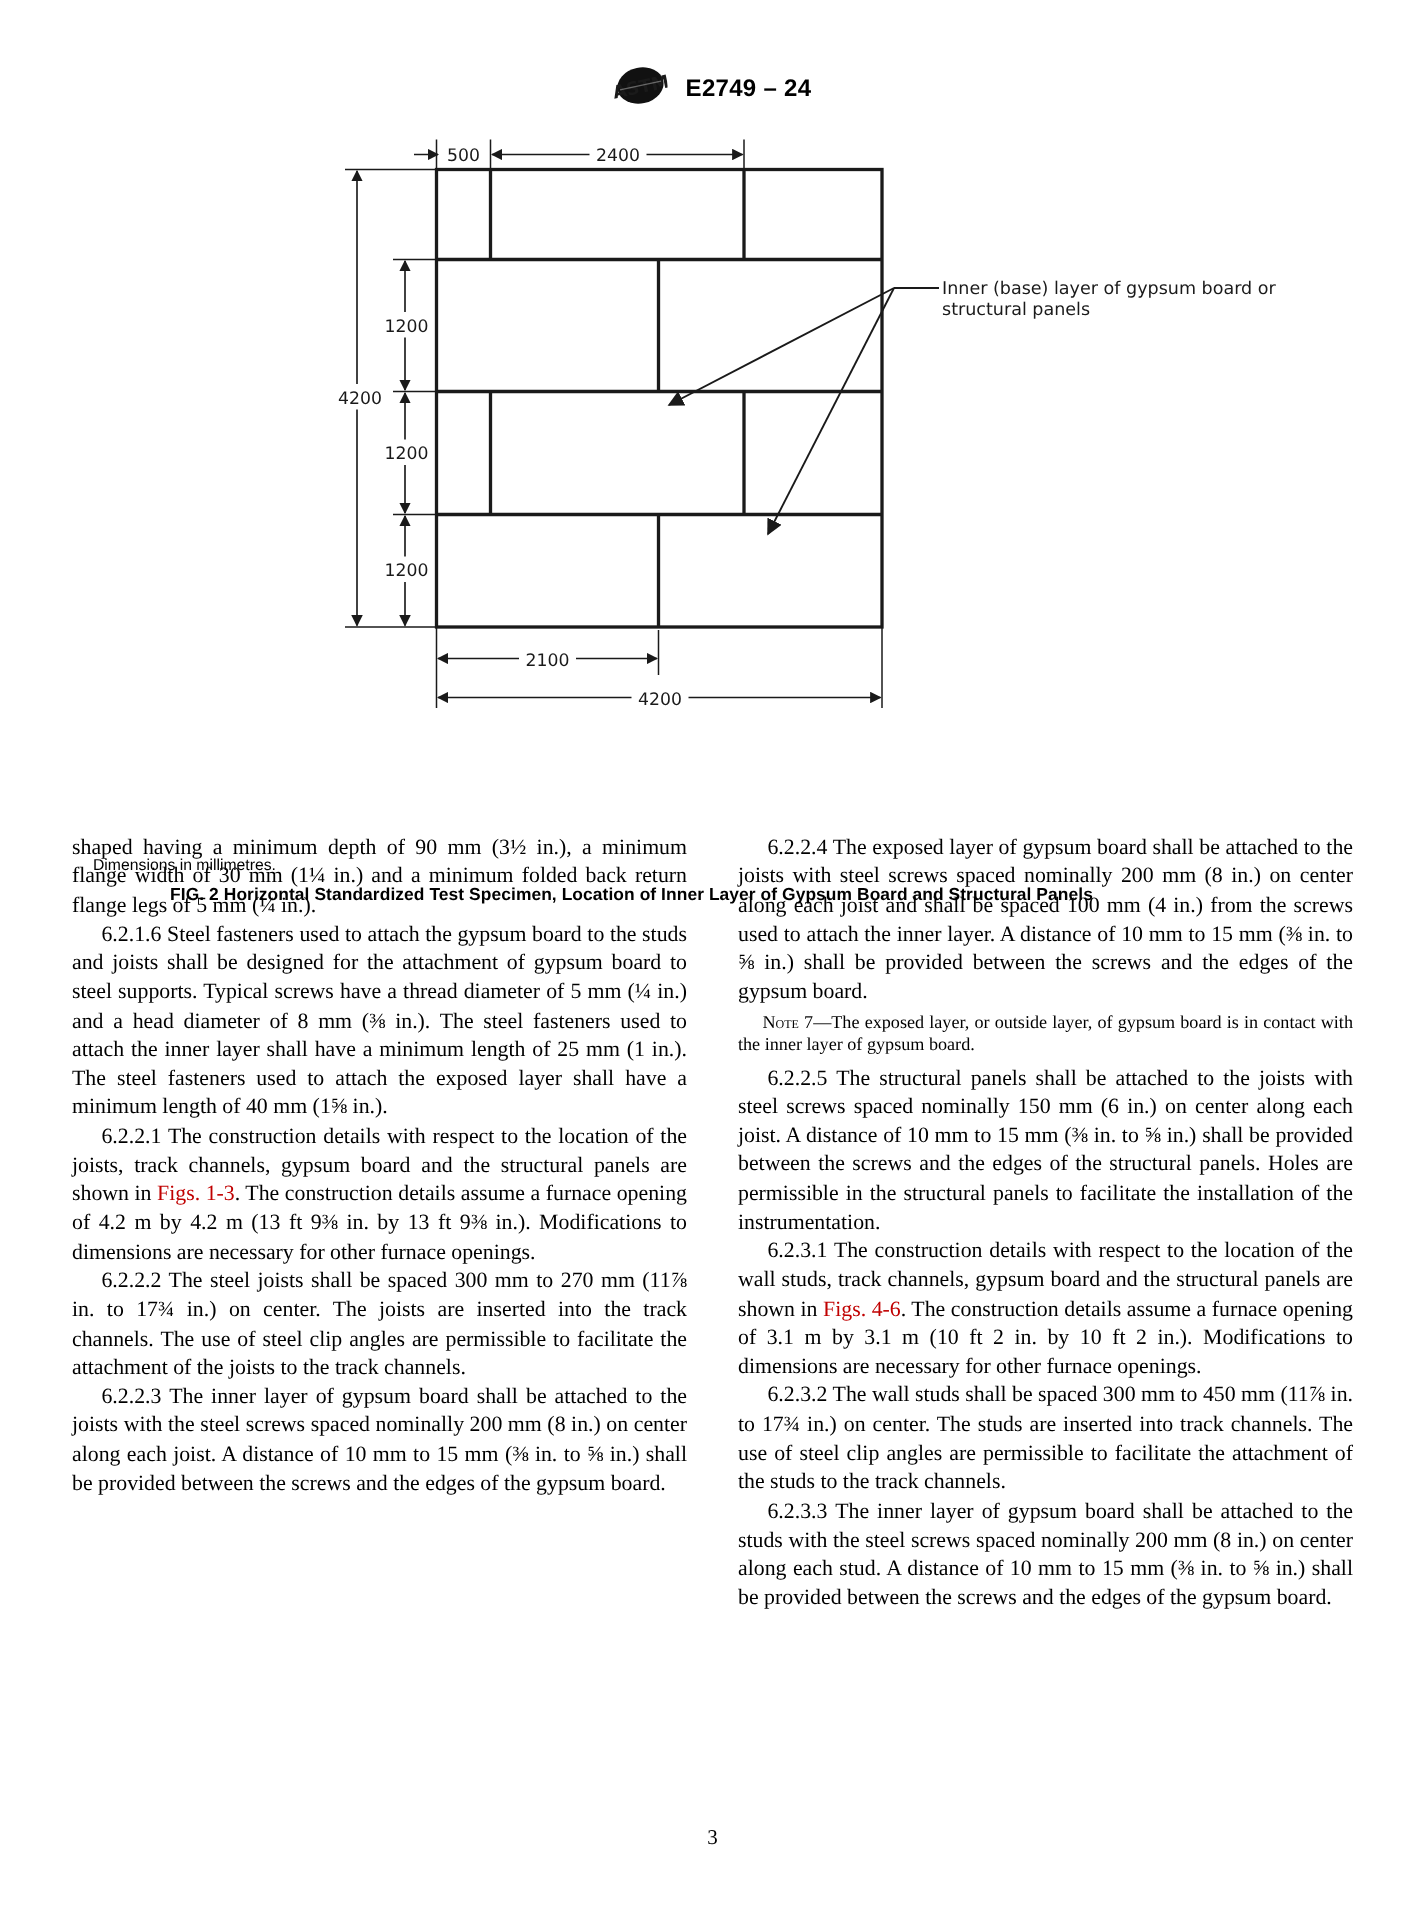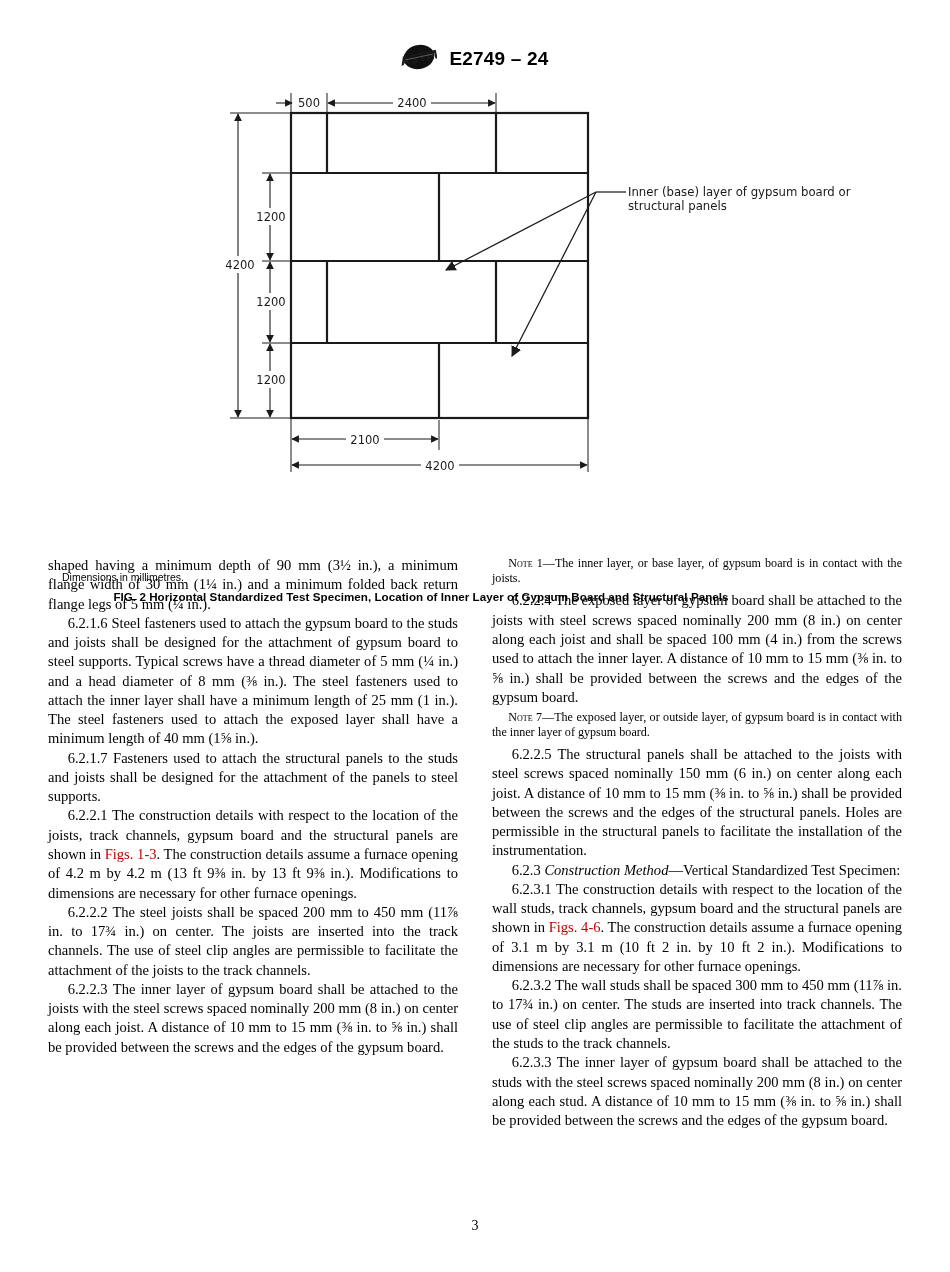--- a/index.html
+++ b/index.html
@@ -26,21 +26,21 @@
     align-items: center;
     justify-content: center;
     gap: 12px;
   }
   .astm-logo {
     display: block;
   }
   .std-designation {
     font-family: "Liberation Sans", "DejaVu Sans", sans-serif;
     font-weight: bold;
-    font-size: 19px;
+    font-size: 16px;
     letter-spacing: 0.2px;
     white-space: nowrap;
   }
 
   
   .figure-block {
     position: absolute;
     top: 88px;
     left: 0;
     width: 950px;
@@ -273,41 +273,38 @@
 
 <div class="body-columns">
 
   <div class="col">
 
     <p class="noindent">shaped having a minimum depth of 90 mm (3½ in.), a minimum flange width of 30 mm (1¼ in.) and a minimum folded back return flange legs of 5 mm (¼ in.).</p>
 
 
     <p><span>6.2.1.6</span> <span>Steel fasteners used to attach the gypsum board to the studs and joists shall be designed for the attachment of gypsum board to steel supports. Typical screws have a thread diameter of 5 mm (¼ in.) and a head diameter of 8 mm (⅜ in.). The steel fasteners used to attach the inner layer shall have a minimum length of 25 mm (1 in.). The steel fasteners used to attach the exposed layer shall have a minimum length of 40 mm (1⅝ in.).</span></p>
 
-    <p><span>6.2.1.7</span> <span>Fasteners used to attach the structural panels to the studs and joists shall be designed for the attachment of the panels to steel supports.</span></p>
 
 
     <p><span>6.2.2.1</span> <span>The construction details with respect to the location of the joists, track channels, gypsum board and the structural panels are shown in </span><span class="xref">Figs. 1-3</span><span>. The construction details assume a furnace opening of 4.2 m by 4.2 m (13 ft 9⅜ in. by 13 ft 9⅜ in.). Modifications to dimensions are necessary for other furnace openings.</span></p>
 
-    <p><span>6.2.2.2</span> <span>The steel joists shall be spaced 200 mm to 450 mm (11⅞ in. to 17¾ in.) on center. The joists are inserted into the track channels. The use of steel clip angles are permissible to facilitate the attachment of the joists to the track channels.</span></p>
+    <p><span>6.2.2.2</span> <span>The steel joists shall be spaced 300 mm to 270 mm (11⅞ in. to 17¾ in.) on center. The joists are inserted into the track channels. The use of steel clip angles are permissible to facilitate the attachment of the joists to the track channels.</span></p>
 
     <p><span>6.2.2.3</span> <span>The inner layer of gypsum board shall be attached to the joists with the steel screws spaced nominally 200 mm (8 in.) on center along each joist. A distance of 10 mm to 15 mm (⅜ in. to ⅝ in.) shall be provided between the screws and the edges of the gypsum board.</span></p>
   </div>
 
   <div class="col">
 
-    <p class="note note-first"><span class="smallcaps">Note 1</span><span>—The inner layer, or base layer, of gypsum board is in contact with the joists.</span></p>
 
     <p><span>6.2.2.4</span> <span>The exposed layer of gypsum board shall be attached to the joists with steel screws spaced nominally 200 mm (8 in.) on center along each joist and shall be spaced 100 mm (4 in.) from the screws used to attach the inner layer. A distance of 10 mm to 15 mm (⅜ in. to ⅝ in.) shall be provided between the screws and the edges of the gypsum board.</span></p>
 
     <p class="note"><span class="smallcaps">Note 7</span><span>—The exposed layer, or outside layer, of gypsum board is in contact with the inner layer of gypsum board.</span></p>
 
     <p><span>6.2.2.5</span> <span>The structural panels shall be attached to the joists with steel screws spaced nominally 150 mm (6 in.) on center along each joist. A distance of 10 mm to 15 mm (⅜ in. to ⅝ in.) shall be provided between the screws and the edges of the structural panels. Holes are permissible in the structural panels to facilitate the installation of the instrumentation.</span></p>
 
-    <p><span>6.2.3</span> <span class="ital">Construction Method</span><span>—Vertical Standardized Test Specimen:</span></p>
 
     <p><span>6.2.3.1</span> <span>The construction details with respect to the location of the wall studs, track channels, gypsum board and the structural panels are shown in </span><span class="xref">Figs. 4-6</span><span>. The construction details assume a furnace opening of 3.1 m by 3.1 m (10 ft 2 in. by 10 ft 2 in.). Modifications to dimensions are necessary for other furnace openings.</span></p>
 
     <p><span>6.2.3.2</span> <span>The wall studs shall be spaced 300 mm to 450 mm (11⅞ in. to 17¾ in.) on center. The studs are inserted into track channels. The use of steel clip angles are permissible to facilitate the attachment of the studs to the track channels.</span></p>
 
     <p><span>6.2.3.3</span> <span>The inner layer of gypsum board shall be attached to the studs with the steel screws spaced nominally 200 mm (8 in.) on center along each stud. A distance of 10 mm to 15 mm (⅜ in. to ⅝ in.) shall be provided between the screws and the edges of the gypsum board.</span></p>
   </div>
 </div>
 
 <div class="page-number">3</div>

